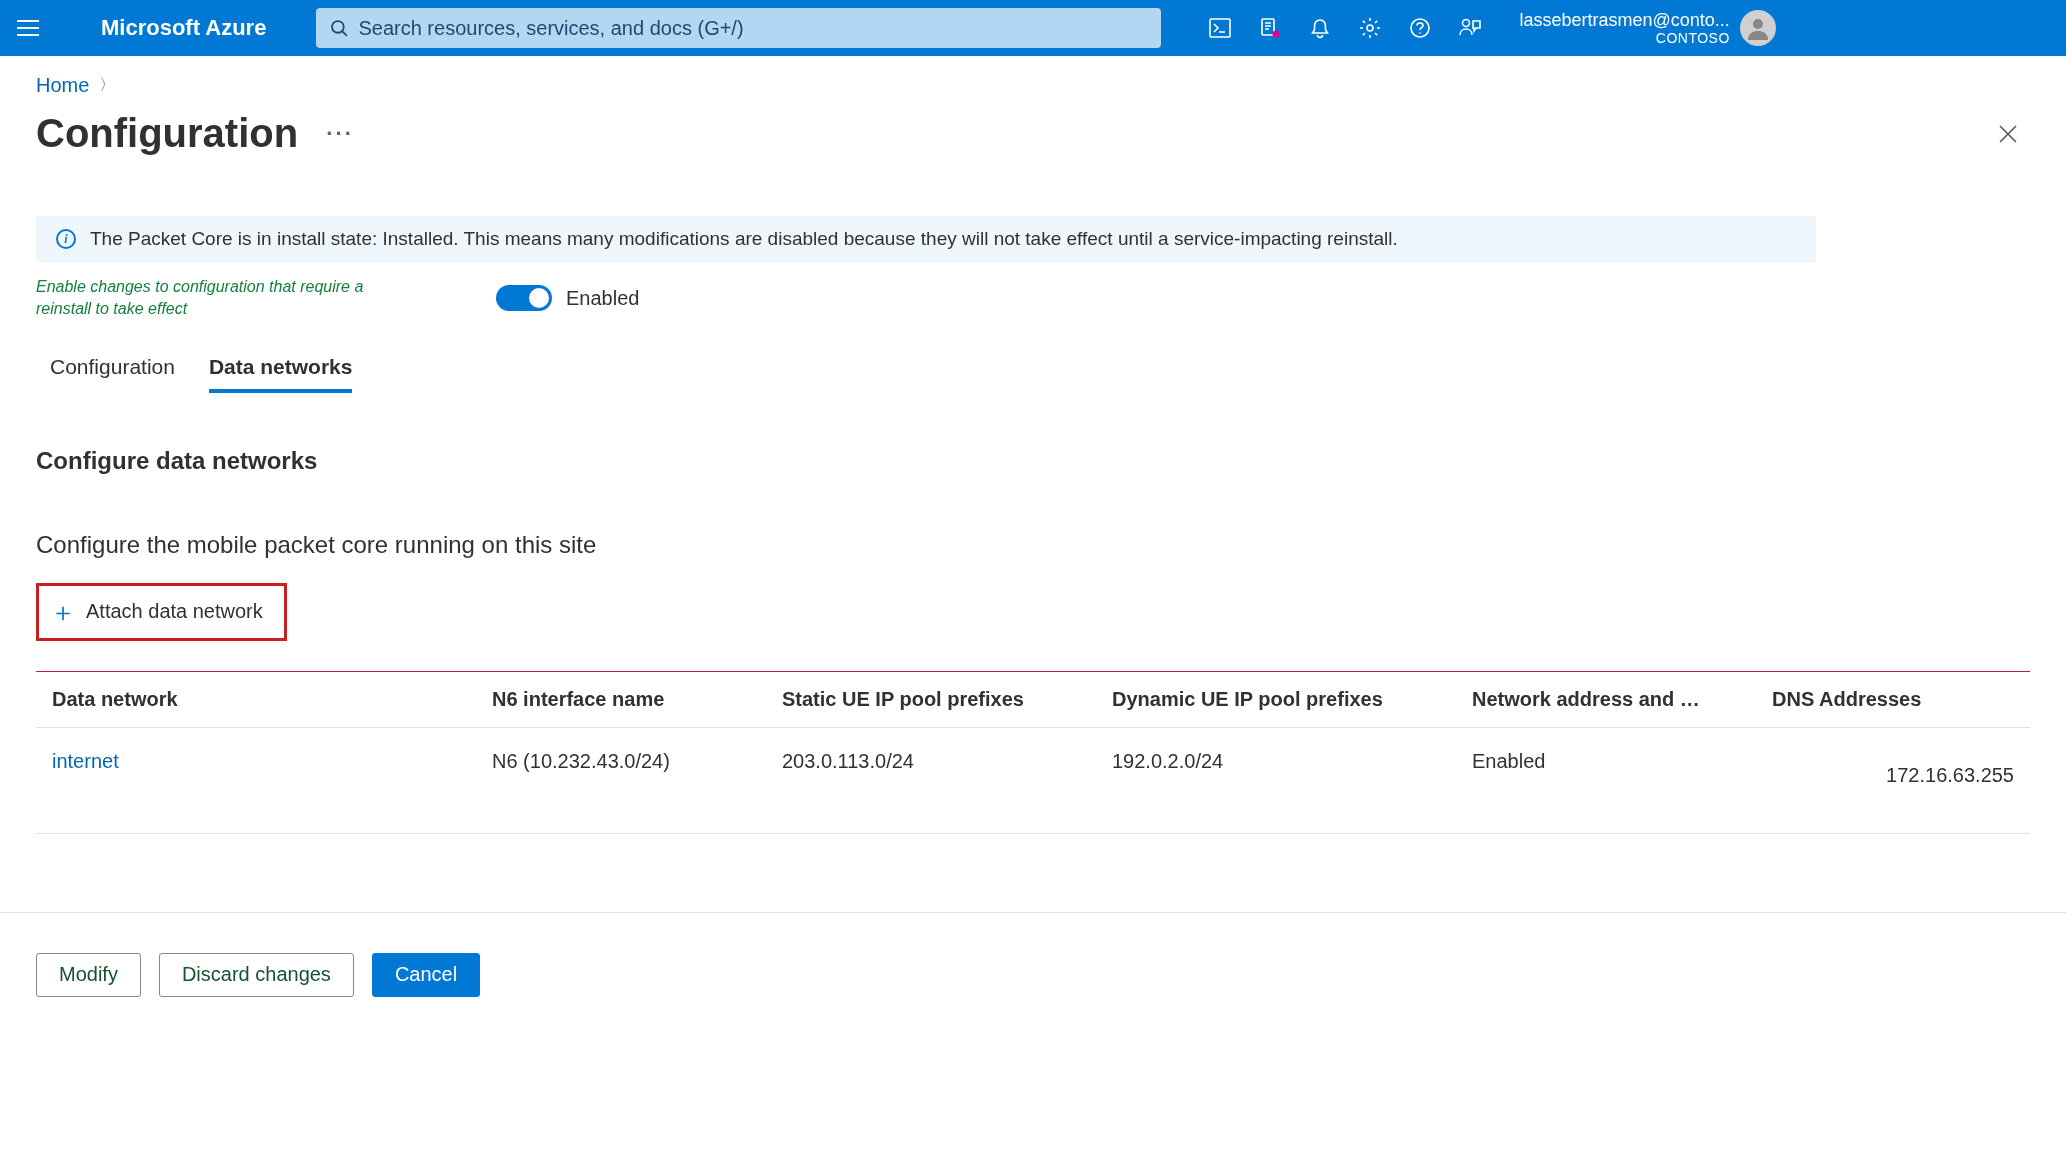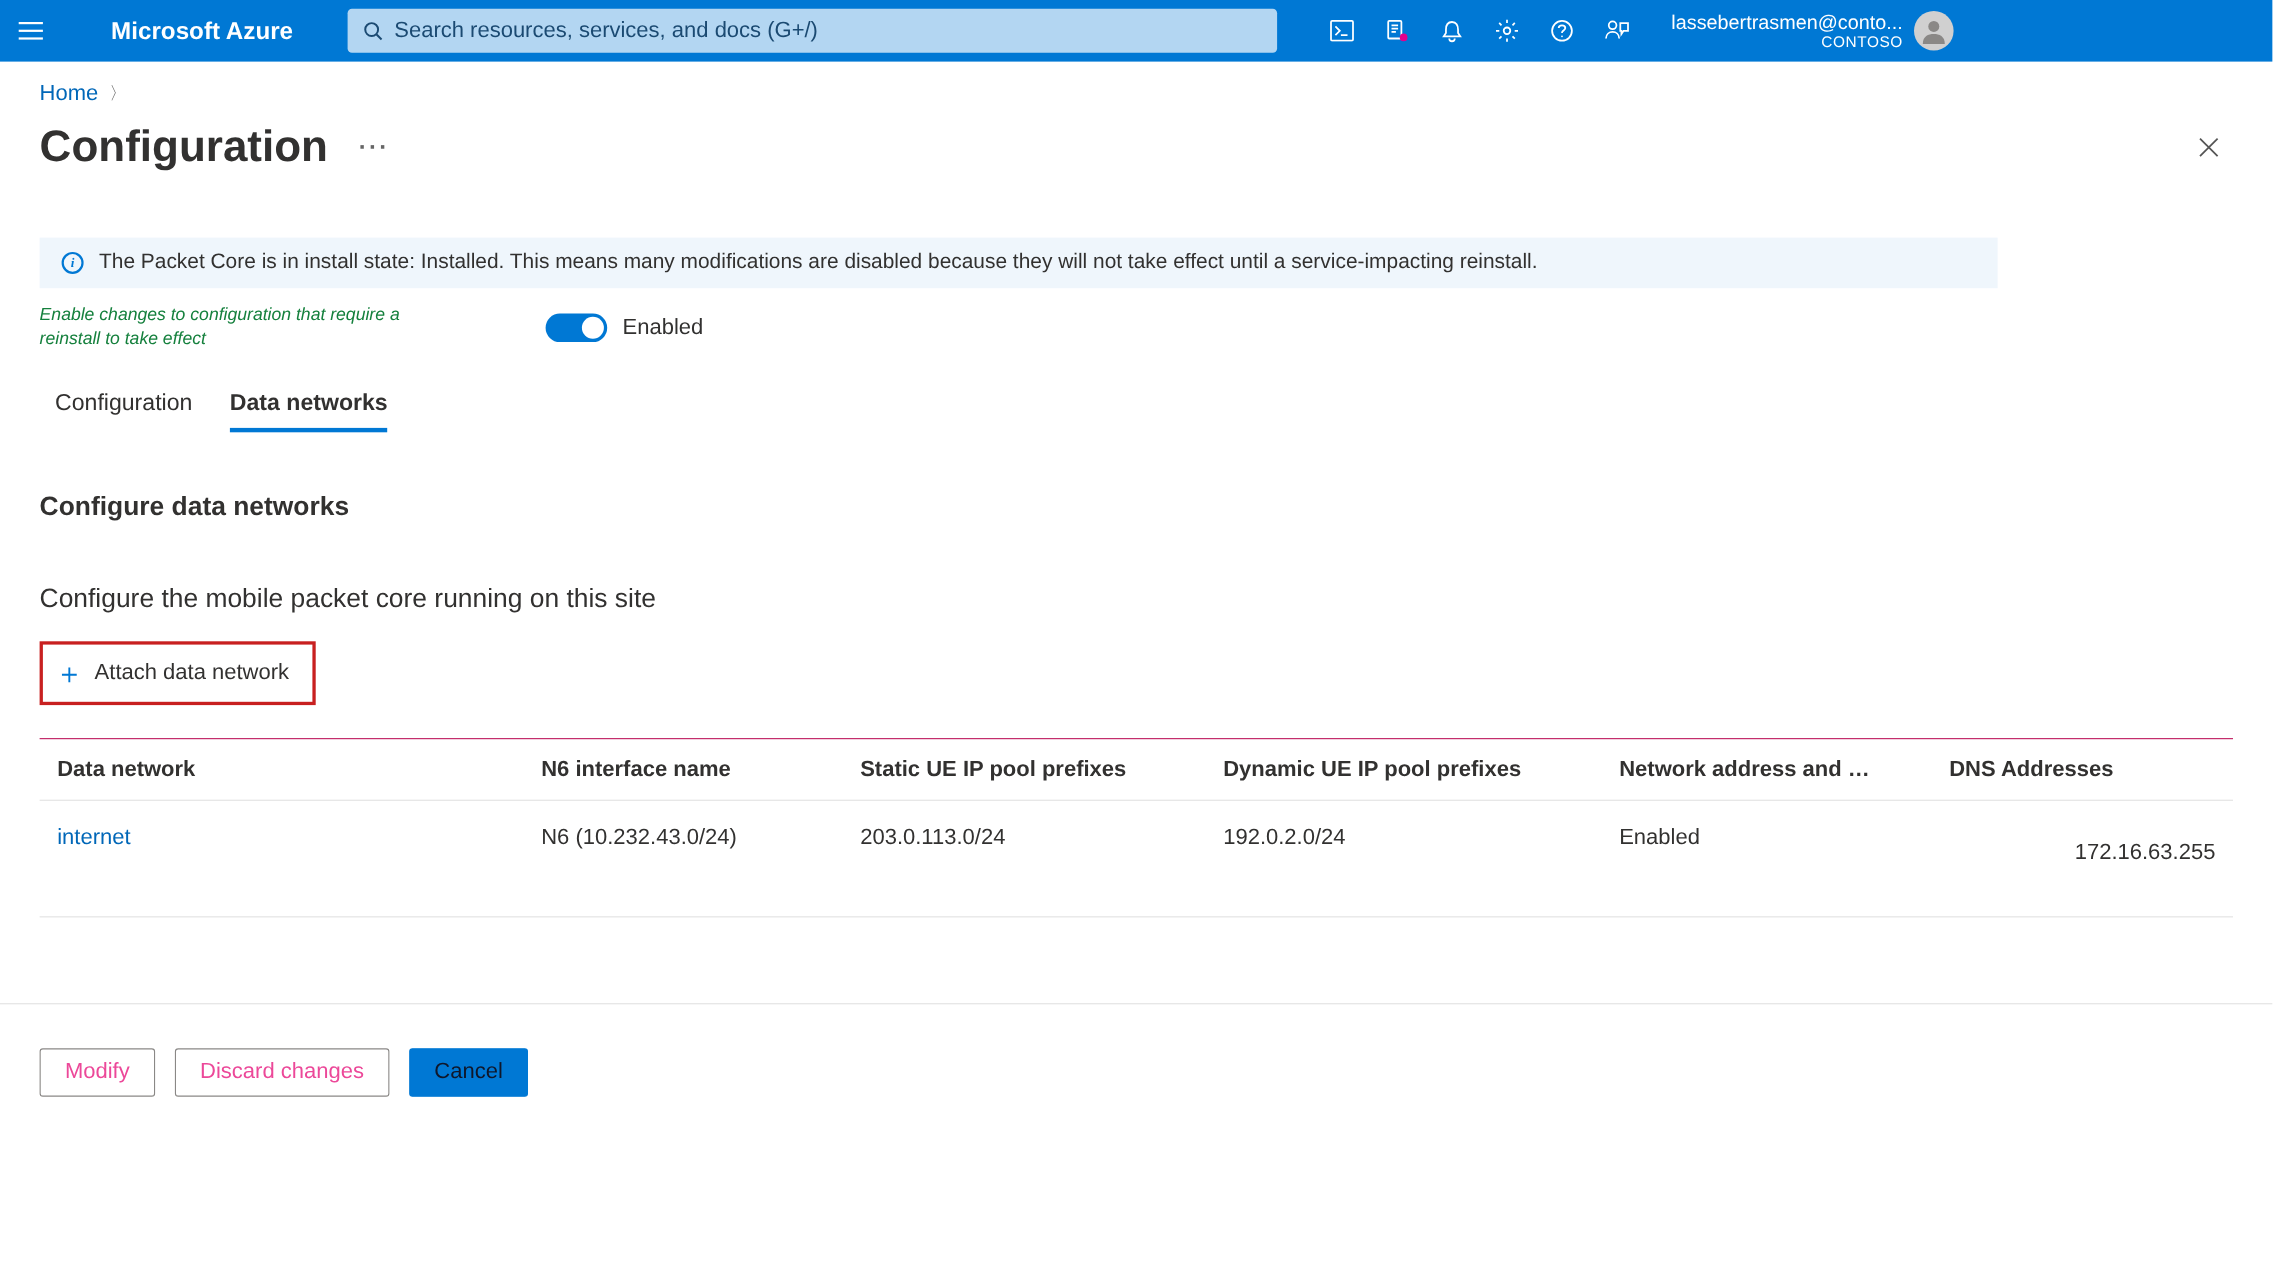--- a/index.html
+++ b/index.html
@@ -275,30 +275,30 @@
     display:flex;
     gap:18px;
     padding: 40px 36px;
   }
   .btn {
     height:44px;
     padding: 0 22px;
     font-size:20px;
     border:1px solid #8a8886;
     background:#fff;
-    color:#ec4899;
+    color:#14532d;
     border-radius:3px;
     cursor:pointer;
     display:flex;
     align-items:center;
   }
   .btn.primary {
     background:#0078d4;
     border-color:#0078d4;
-    color:#0f172a;
+    color:#ffffff;
   }
 
   svg { display:block; }
 </style>
 </head>
 <body>
 
 <div class="azure-header">
   <div class="hamburger-btn">
     <div class="hamburger-icon">

